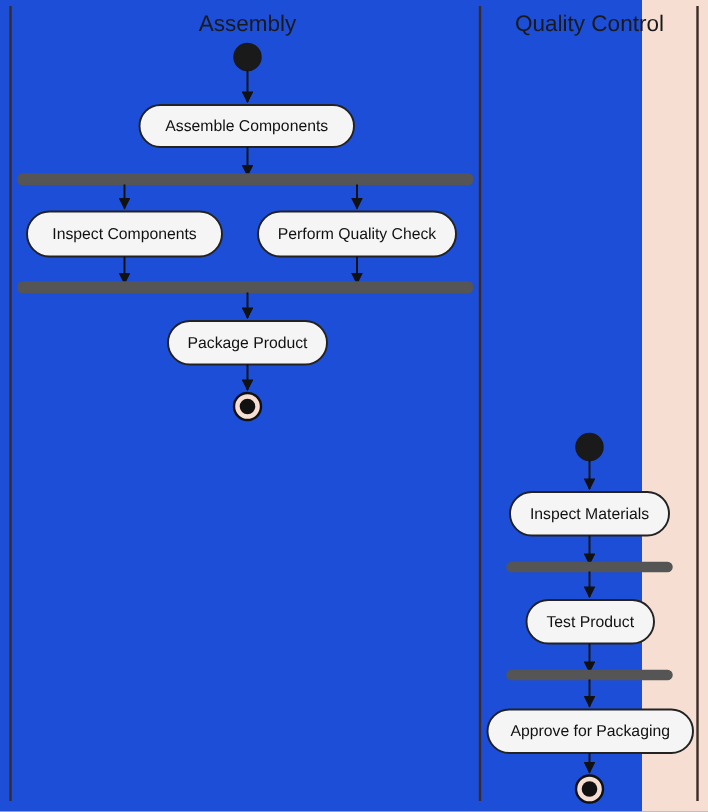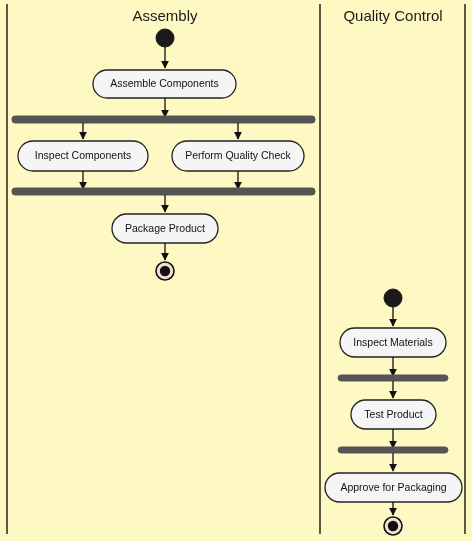--- a/index.html
+++ b/index.html
@@ -8,23 +8,24 @@
     background: #f6dfd2;
   }
   body {
     width: 472px;
     height: 541px;
     overflow: hidden;
     font-family: "Liberation Sans", sans-serif;
   }
   #diagram-root {
     position: relative;
-    width: 472px;
+    width: 408px;
     height: 541px;
-    background: #fef9c3;
+    background: #1d4ed8;
+    padding-left: 20px;
   }
   #diagram-svg {
     position: absolute;
     left: 0;
     top: 0;
     width: 472px;
     height: 541px;
     display: block;
   }
   .lane-title {

